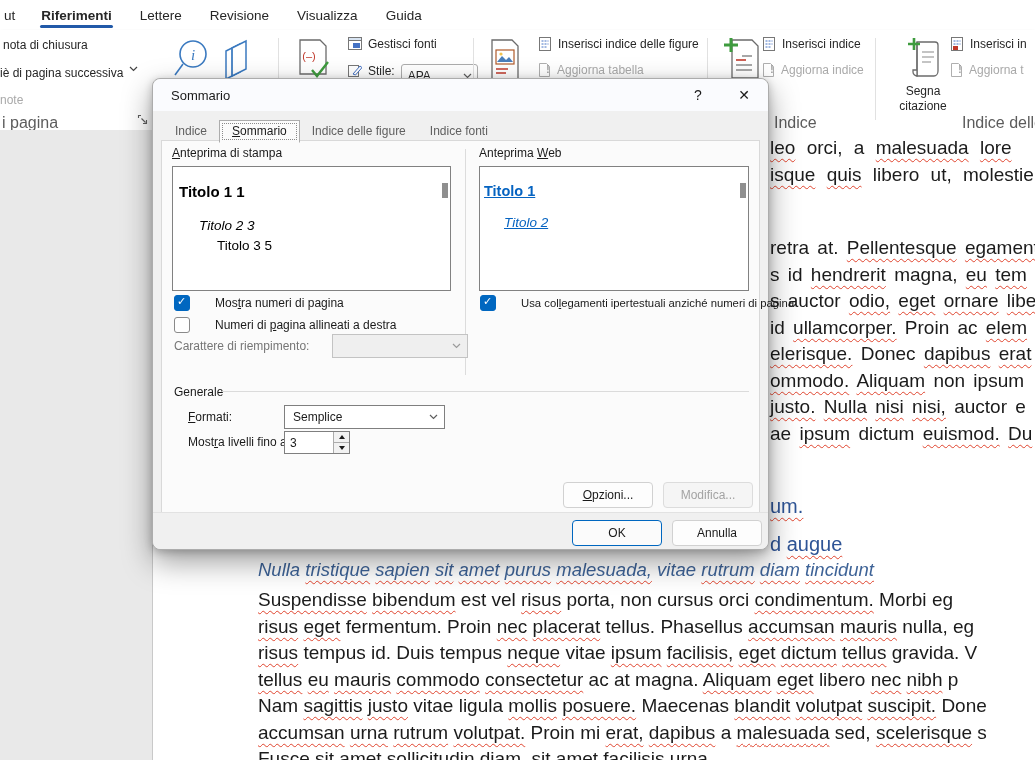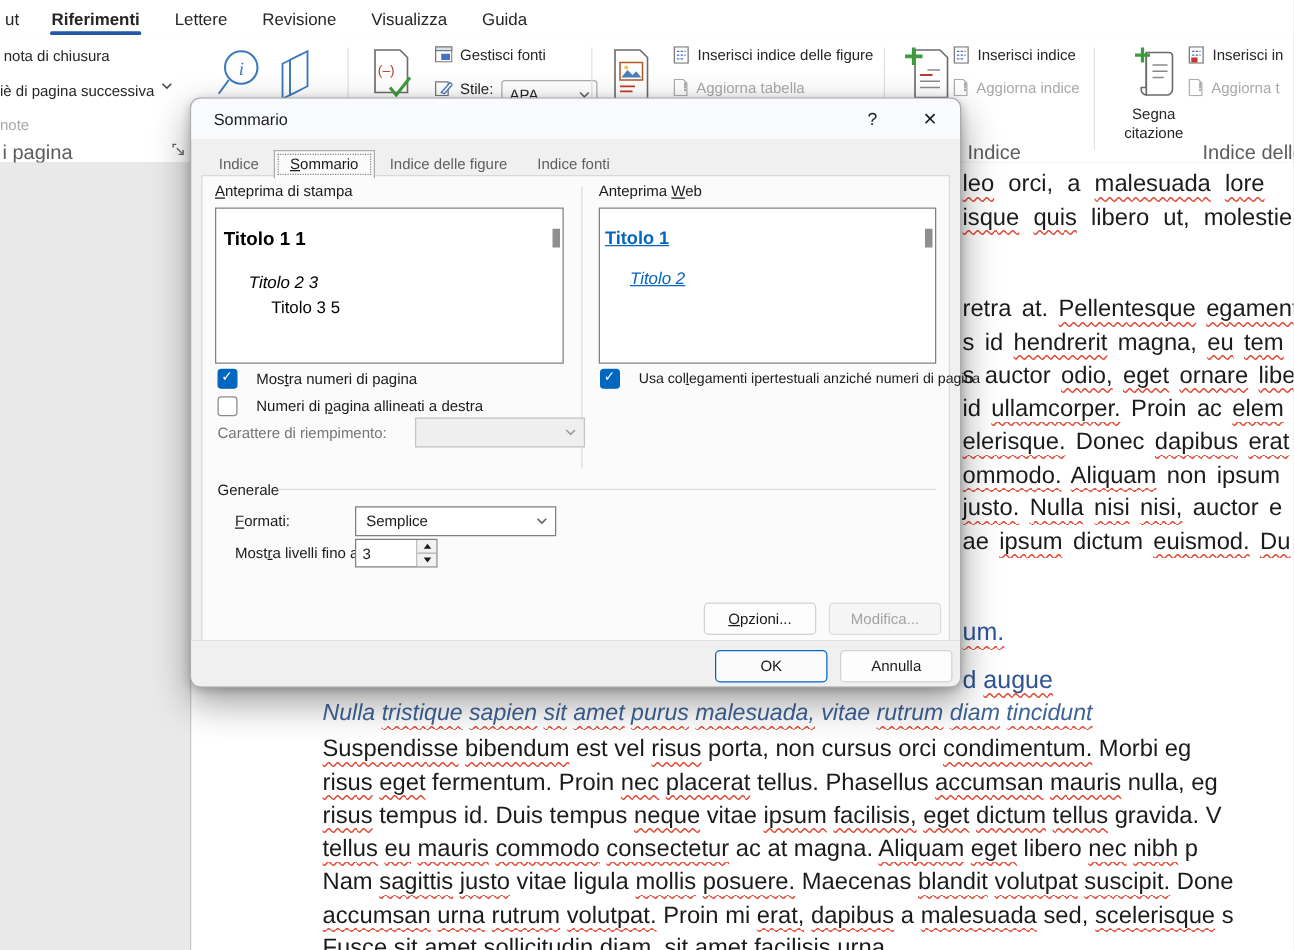--- a/index.html
+++ b/index.html
@@ -67,21 +67,21 @@
   .prevbox{position:absolute;background:#fff;border:1px solid #818181;overflow:hidden;}
   .thumb{position:absolute;right:2px;top:16px;width:6px;height:15px;background:#8F8F8F;}
   .vsep{position:absolute;left:303px;top:8px;width:1px;height:226px;background:#DCDCDC;}
   .pv1{font-weight:bold;font-size:15px;margin:16px 0 0 6px;color:#000;}
   .pv2{font-style:italic;font-size:13.5px;margin:18px 0 0 26px;color:#000;}
   .pv3{font-size:13.5px;margin:5px 0 0 44px;color:#000;}
   .wv{color:#0563C1;text-decoration:underline;}
   .wv1{font-weight:bold;font-size:14.5px;margin:16px 0 0 4px;}
   .wv2{font-style:italic;font-size:13.5px;margin:16px 0 0 24px;text-decoration:underline;}
   .wv3{font-size:13.5px;margin:5px 0 0 40px;}
-  .chk{position:absolute;display:flex;align-items:center;gap:15px;white-space:nowrap;}
+  .chk{position:absolute;display:flex;align-items:center;gap:25px;white-space:nowrap;}
   .box{width:14px;height:14px;border:1px solid #8A8A8A;border-radius:3px;background:#fff;flex:0 0 auto;}
   .box.checked{background:#0067C0;border-color:#0067C0;position:relative;}
   .box.checked::after{content:"✓";position:absolute;left:2px;top:-1px;color:#fff;font-size:11px;}
   .graylbl{color:#767676;}
   .combo{position:absolute;display:flex;align-items:center;justify-content:space-between;
     background:#fff;border:1px solid #7F7F7F;padding:0 6px 0 8px;}
   .combo.dis{background:#EFEFEF;border-color:#C3C3C3;}
   .grpline{position:absolute;height:1px;background:#DBDBDB;}
   .spin{position:absolute;left:122px;top:290px;width:64px;height:21px;background:#fff;
     border:1px solid #7F7F7F;display:flex;align-items:center;}

